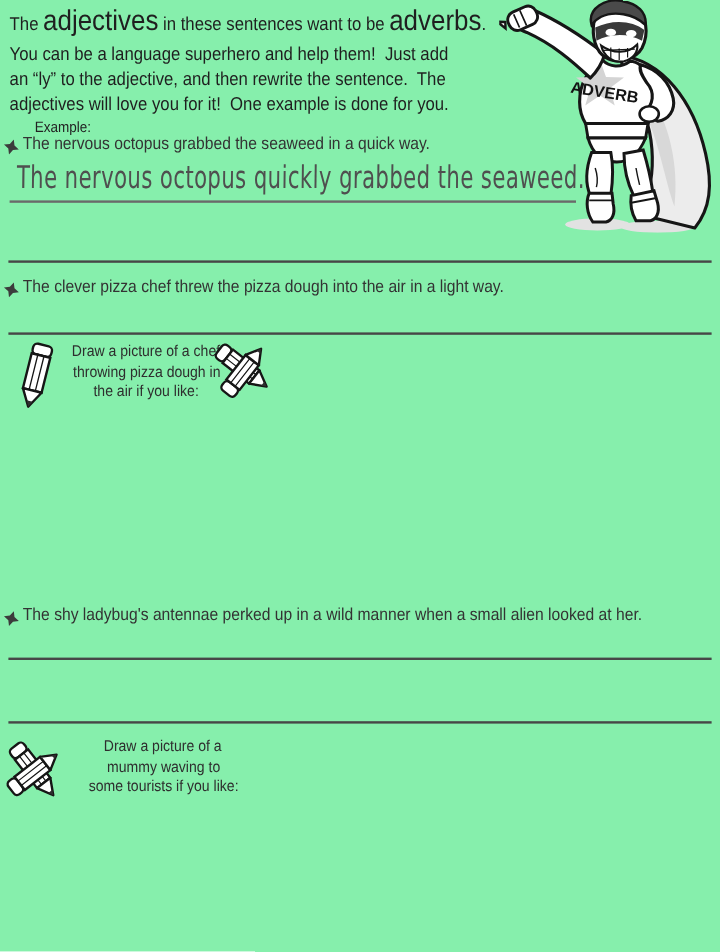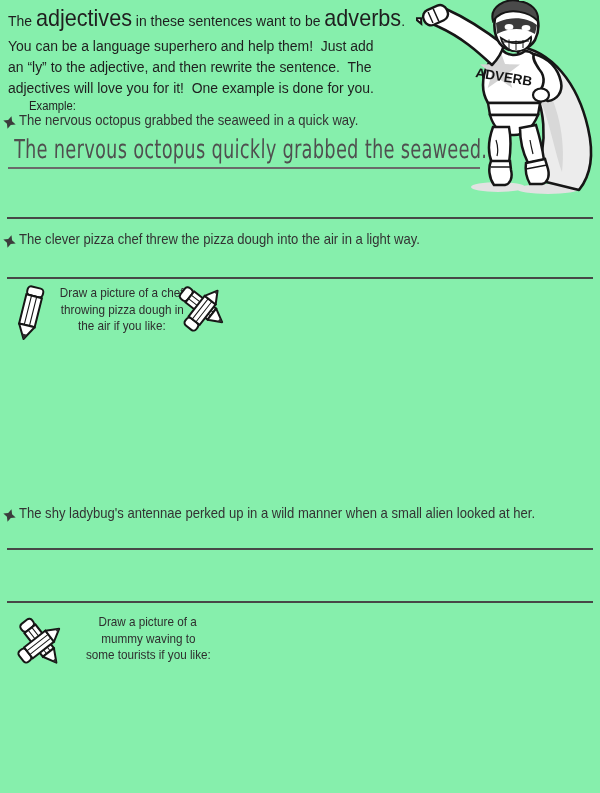--- a/index.html
+++ b/index.html
@@ -160,21 +160,21 @@
   <div class="sentence-row" style="top:484px; width:596px;margin-top:20px;">
     <svg class="bullet" width="13" height="13" viewBox="0 0 14 14">
       <polygon points="7,0 9.2,4.8 14,7 9.2,9.2 7,14 4.8,9.2 0,7 4.8,4.8" fill="#3c3c3c" transform="rotate(18 7 7)"></polygon>
     </svg>
     <span class="sentence-text cg">The shy ladybug's antennae perked up in a wild manner when a small alien looked at her.</span>
   </div>
   <div class="write-line" style="top:548px;"></div>
 
   <div class="write-line" style="top:601px;"></div>
 
-  <div class="draw-prompt" style="left:12px; top:608px; width:240px; height:66px;">
+  <div class="draw-prompt" style="left:0; top:608px; width:240px; height:66px;">
     <svg width="58" height="62" viewBox="0 0 58 62" style="position:absolute; left:0; top:4px;">
       <g transform="rotate(52 29 31)">
         <rect x="2" y="24" width="9" height="14" rx="3.5" fill="#fff" stroke="#161616" stroke-width="2"></rect>
         <rect x="11" y="24" width="30" height="14" fill="#fff" stroke="#161616" stroke-width="2"></rect>
         <path d="M11,28.6 L41,28.6 M11,33.2 L41,33.2" stroke="#161616" stroke-width="1" fill="none"></path>
         <path d="M41,24 L54,31 L41,38 Z" fill="#fff" stroke="#161616" stroke-width="2" stroke-linejoin="round"></path>
         <path d="M50,28.8 L54,31 L50,33.2 Z" fill="#2e2e2e"></path>
       </g>
       <g transform="rotate(-38 29 31)">
         <rect x="4" y="24" width="9" height="14" rx="3.5" fill="#fff" stroke="#161616" stroke-width="2"></rect>

